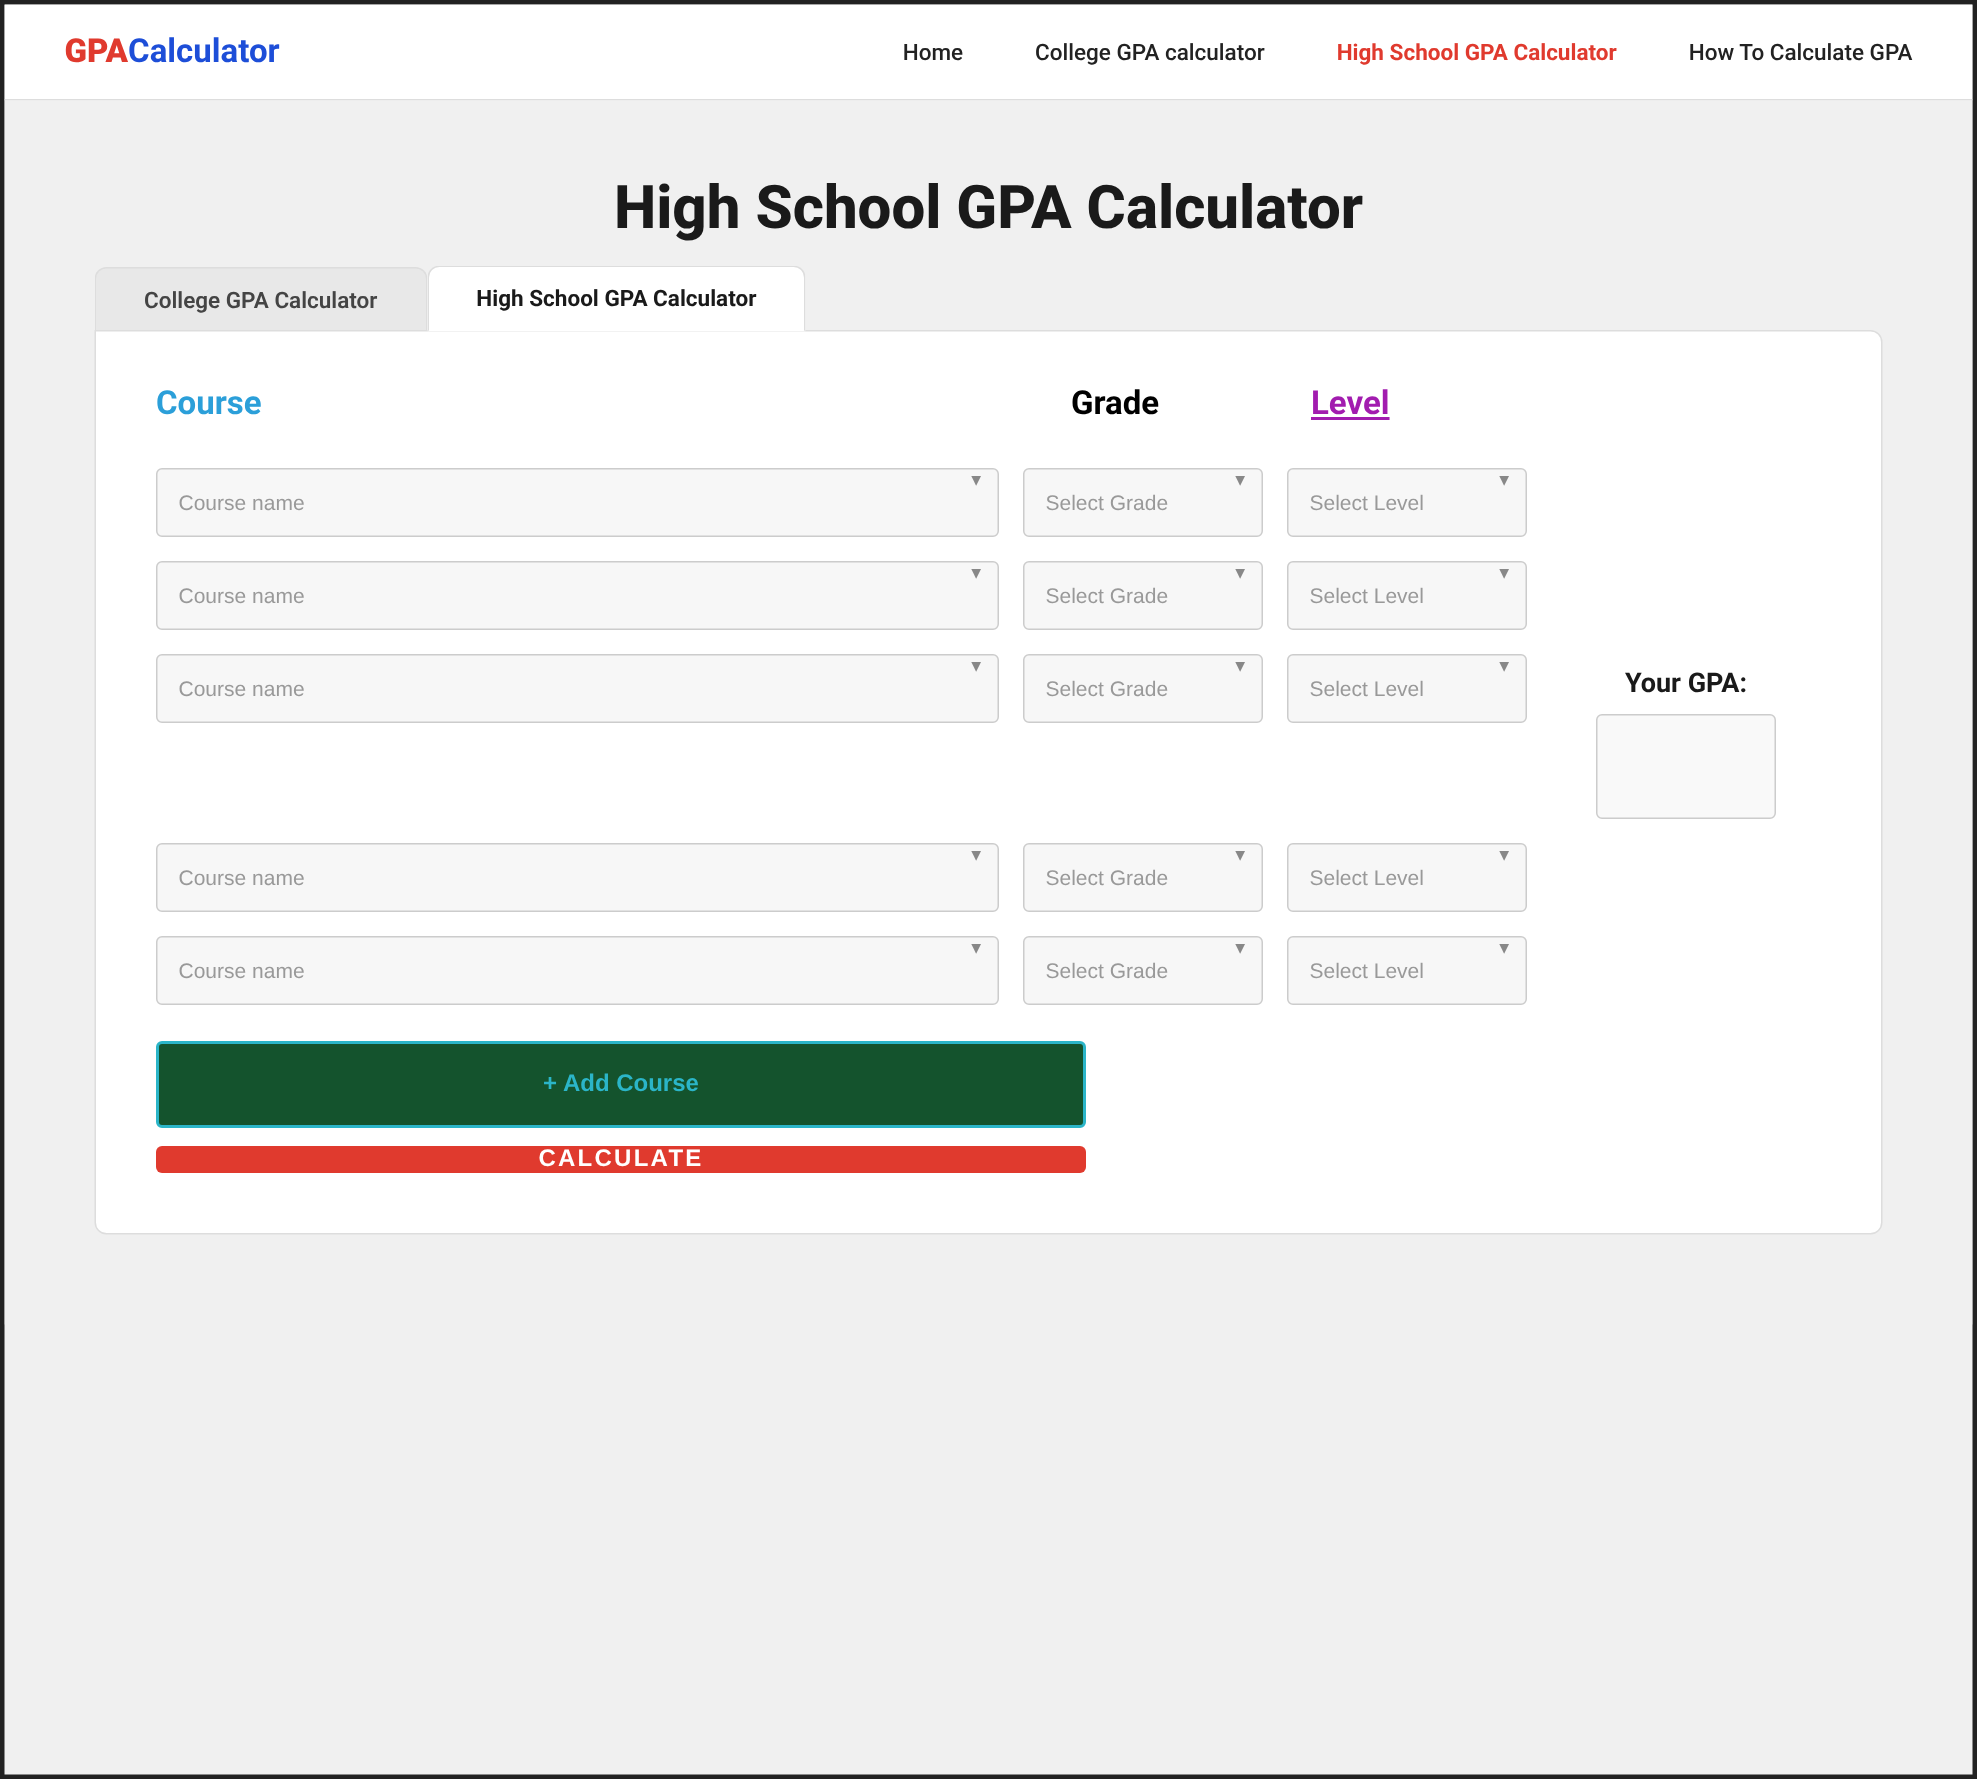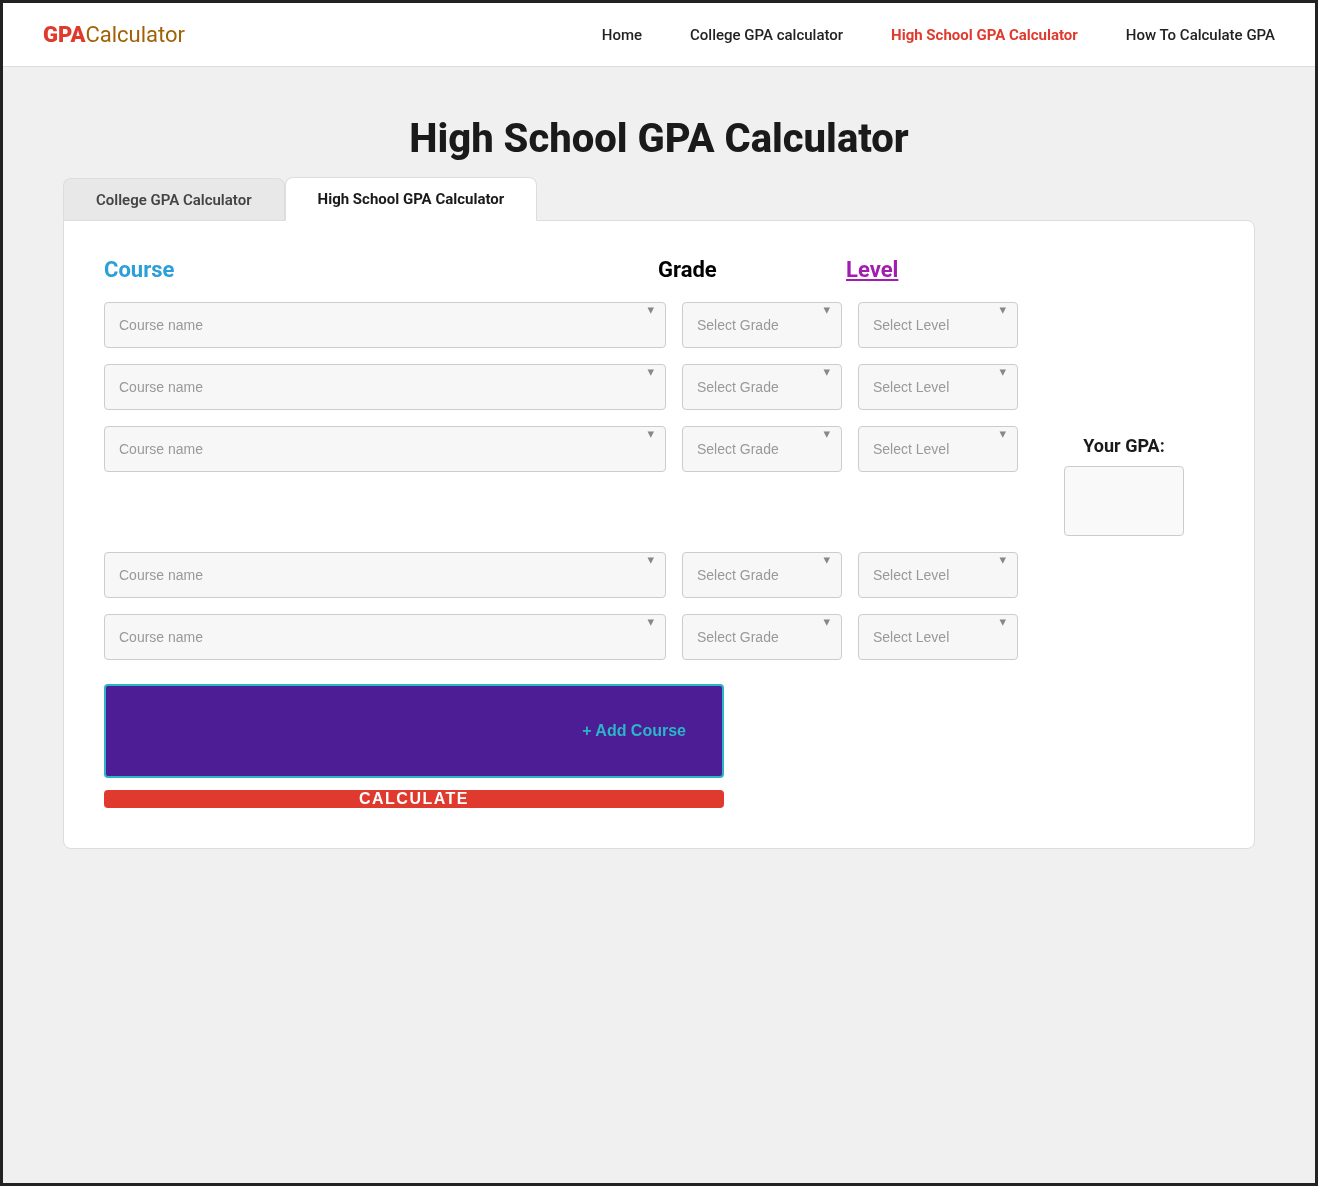--- a/index.html
+++ b/index.html
@@ -25,22 +25,22 @@
       align-items: center;
       font-size: 22px;
       font-weight: 800;
       margin-right: auto;
     }
     .logo-gpa {
       color: #e03a2e;
       font-weight: 900;
     }
     .logo-calc {
-      color: #a16207;
-      font-weight: 400;
+      color: #1d4ed8;
+      font-weight: 700;
     }
     .nav {
       display: flex;
       gap: 48px;
       align-items: center;
       padding-left: 12px;
     }
     .nav a {
       text-decoration: none;
       font-size: 15px;
@@ -106,22 +106,22 @@
       border: 1px solid #ddd;
       padding: 36px 40px 40px;
       position: relative;
       z-index: 1;
     }
 
     
     .col-headers {
       display: grid;
       grid-template-columns: 1fr 160px 160px 180px;
-      gap: 28px;
-      margin-bottom: 20px;
+      gap: 0;
+      margin-bottom: 30px;
     }
     .col-header {
       font-size: 22px;
       font-weight: 700;
     }
     .col-course { color: #2b9fd9; }
     .col-grade { color: #000000; }
     .col-level { color: #a21caf; text-decoration: underline; }
 
     
@@ -183,29 +183,29 @@
     
     .actions {
       margin-top: 24px;
       display: flex;
       flex-direction: column;
       gap: 12px;
       max-width: 620px;
     }
     .add-course-btn {
       width: 100%;
-      padding: 36px;
+      padding: 18px;
       border: 2px solid #2bb5c8;
-      background: #4c1d95;
+      background: #14532d;
       color: #2bb5c8;
       font-size: 16px;
       font-weight: 600;
       border-radius: 4px;
       cursor: pointer;
-      text-align: right;
+      text-align: center;
     }
     .calculate-btn {
       width: 100%;
       padding: 0;
       border: none;
       background: #e03a2e;
       color: #fff;
       font-size: 16px;
       font-weight: 700;
       letter-spacing: 1.5px;

